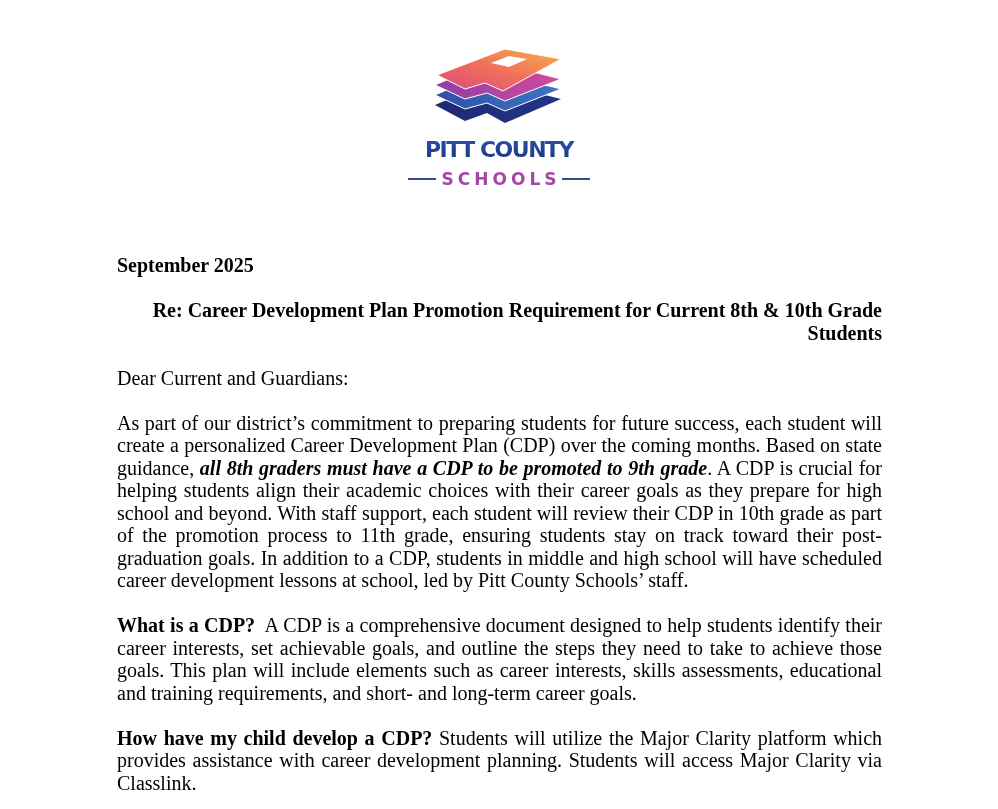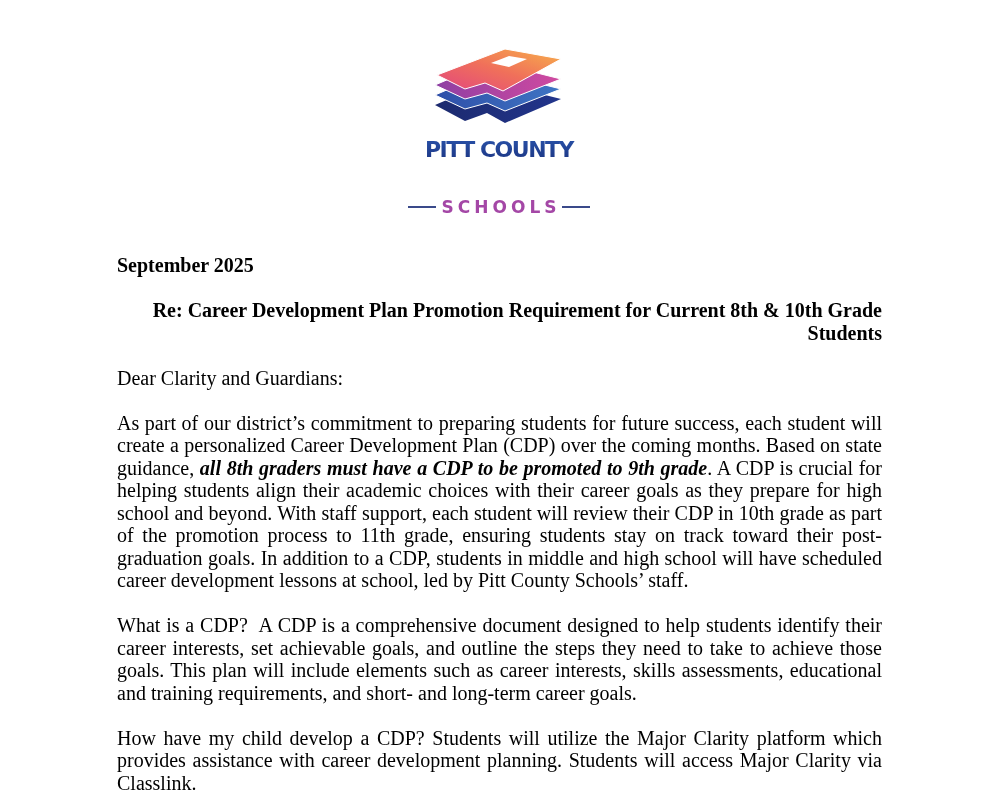--- a/index.html
+++ b/index.html
@@ -49,21 +49,20 @@
     .logo-sub {
       position: absolute;
       left: 0;
       top: 122px;
       width: 220px;
       height: 20px;
       display: flex;
       align-items: center;
       justify-content: center;
       gap: 6px;
-      margin-top: 28px;
     }
     .logo-sub .rule {
       width: 28px;
       height: 2px;
       background: #3a4a8a;
     }
     .logo-sub .word {
       font-family: "DejaVu Sans", "Liberation Sans", sans-serif;
       font-size: 17px;
       font-weight: bold;
@@ -92,21 +91,21 @@
       margin-bottom: 22.5px !important;
       text-align: right;
     }
     .salutation {
       margin-bottom: 22.5px !important;
     }
     .para {
       text-align: justify;
       margin-bottom: 22.5px !important;
     }
-    .b { font-weight: normal; }
+    .b { font-weight: bold; }
     .bi { font-weight: bold; font-style: italic; }
   </style>
 </head>
 <body>
 
 <div class="logo">
   <svg class="logo-mark" viewBox="0 0 130 82" xmlns="http://www.w3.org/2000/svg">
     <defs>
       <linearGradient id="gTop" x1="0" y1="1" x2="1" y2="0">
         <stop offset="0" stop-color="#e2467f"></stop>
@@ -141,17 +140,17 @@
   <div class="logo-sub">
     <span class="rule"></span>
     <span class="word">SCHOOLS</span>
     <span class="rule"></span>
   </div>
 </div>
 
 <div class="content">
   <p class="date">September 2025</p>
   <p class="subject">Re: Career Development Plan Promotion Requirement for Current 8th &amp; 10th Grade Students</p>
-  <p class="salutation">Dear Clarity and Guardians:</p>
+  <p class="salutation">Dear Current and Guardians:</p>
   <p class="para"><span>As part of our district’s commitment to preparing students for future success, each student will create a personalized Career Development Plan (CDP) over the coming months. Based on state guidance, </span><span class="bi">all 8th graders must have a CDP to be promoted to 9th grade</span><span>. A CDP is crucial for helping students align their academic choices with their career goals as they prepare for high school and beyond. With staff support, each student will review their CDP in 10th grade as part of the promotion process to 11th grade, ensuring students stay on track toward their post-graduation goals. In addition to a CDP, students in middle and high school will have scheduled career development lessons at school, led by Pitt County Schools’ staff.</span></p>
   <p class="para"><span class="b">What is a CDP?</span><span style="white-space: pre-wrap;">  A CDP is a comprehensive document designed to help students identify their career interests, set achievable goals, and outline the steps they need to take to achieve those goals. This plan will include elements such as career interests, skills assessments, educational and training requirements, and short- and long-term career goals.</span></p>
   <p class="para"><span class="b">How have my child develop a CDP?</span><span> Students will utilize the Major Clarity platform which provides assistance with career development planning. Students will access Major Clarity via Classlink.</span></p>
 </div>
 
 </body></html>

